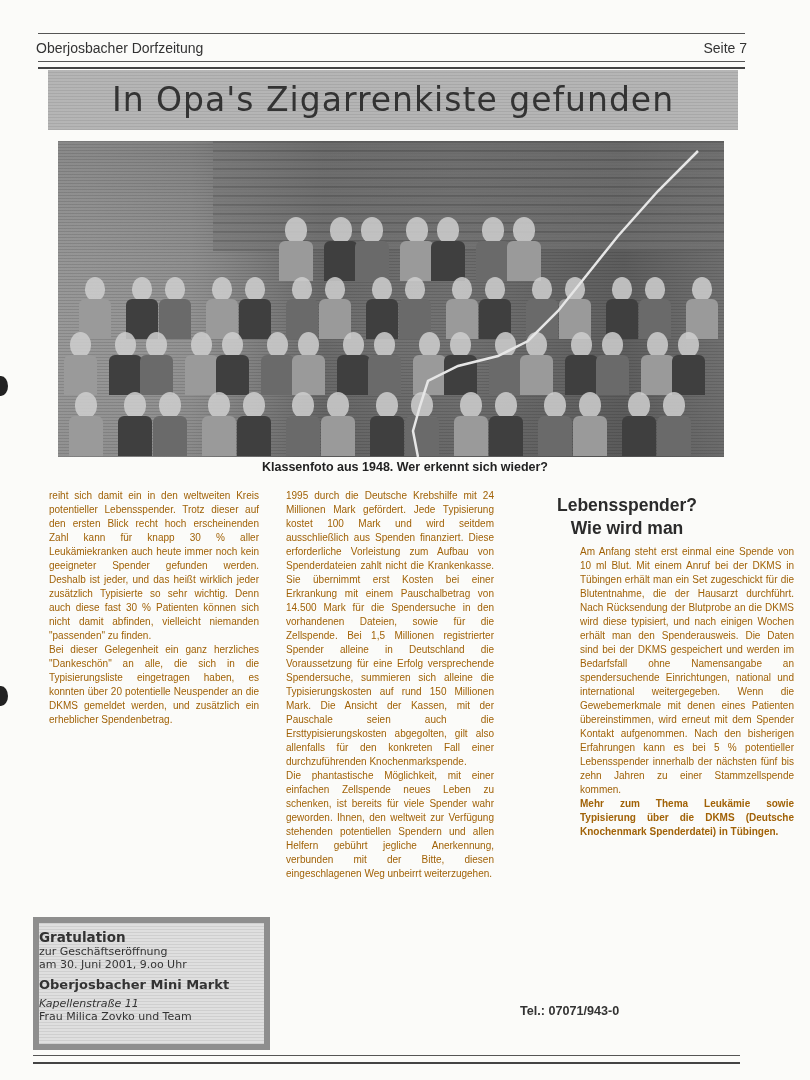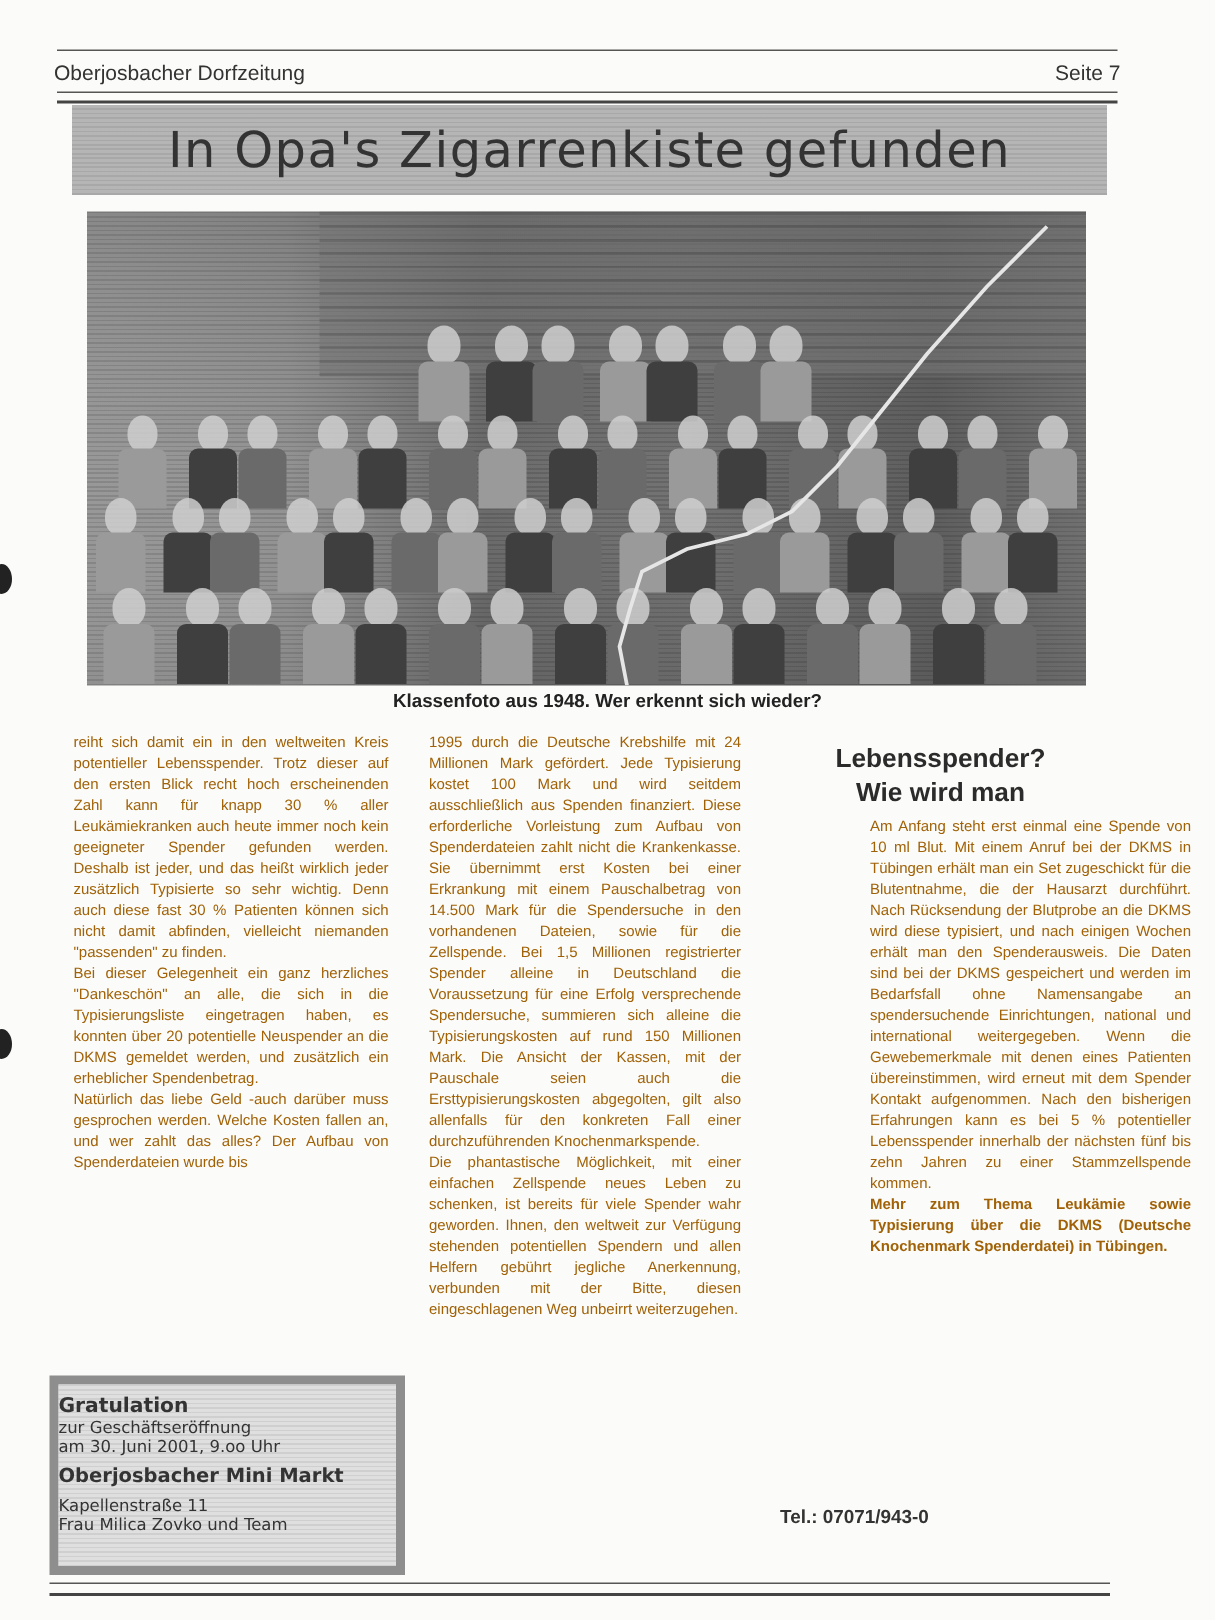--- a/index.html
+++ b/index.html
@@ -39,21 +39,21 @@
        line-height:16px; font-weight:bold; color:#333; }
   .ad { position:absolute; left:33px; top:917px; width:237px; height:133px;
         background:#8e8e8e; }
   .ad .inner { position:absolute; left:6px; top:6px; right:6px; bottom:6px;
         background: repeating-linear-gradient(0deg,#cfcfcf 0 1px,#dfdfdf 1px 3px),#d8d8d8; 
         font-family:"DejaVu Sans", sans-serif; color:#333; }
   .ad .l1 { font-weight:bold; font-size:13.5px; margin-top:6px; }
   .ad .l2 { font-weight:normal; font-size:11px; }
   .ad .l3 { font-size:11px; }
   .ad .l4 { font-weight:bold; font-size:13px; margin-top:6px; }
-  .ad .l5 { font-size:11px; margin-top:5px; }
+  .ad .l5 { font-size:11px; margin-top:5px;font-style:italic; }
   .ad .l6 { font-size:11px; }
   .punch { position:absolute; width:14px; height:20px; border-radius:50%; background:#222; }
 </style>
 </head>
 <body>
 
 <div class="rule" style="left:38px;top:33px;width:707px;"></div>
 <div class="header-text" style="left:36px;">Oberjosbacher Dorfzeitung</div>
 <div class="header-text" style="right:63px;">Seite 7</div>
 <div class="rule" style="left:38px;top:61px;width:707px;"></div>
@@ -179,21 +179,20 @@
     </div>
   <svg class="crack" width="666" height="316" style="left:0;top:0;">
     <polyline points="360,316 355,290 362,265 370,240 400,225 440,215 470,200 500,170 520,145 540,120 560,95 600,50 640,10" fill="none" stroke="#e6e6e6" stroke-width="2.5"></polyline>
   </svg>
 </div>
 <div class="caption">Klassenfoto aus 1948. Wer erkennt sich wieder?</div>
 
 <div class="col col1">
   <p>reiht sich damit ein in den weltweiten Kreis potentieller Lebensspender. Trotz dieser auf den ersten Blick recht hoch erscheinenden Zahl kann für knapp 30 % aller Leukämiekranken auch heute immer noch kein geeigneter Spender gefunden werden. Deshalb ist jeder, und das heißt wirklich jeder zusätzlich Typisierte so sehr wichtig. Denn auch diese fast 30 % Patienten können sich nicht damit abfinden, vielleicht niemanden "passenden" zu finden.</p>
   <p>Bei dieser Gelegenheit ein ganz herzliches "Dankeschön" an alle, die sich in die Typisierungsliste eingetragen haben, es konnten über 20 potentielle Neuspender an die DKMS gemeldet werden, und zusätzlich ein erheblicher Spendenbetrag.</p>
-  <p>Natürlich das liebe Geld -auch darüber muss gesprochen werden. Welche Kosten fallen an, und wer zahlt das alles? Der Aufbau von Spenderdateien wurde bis</p>
 </div>
 
 <div class="ad">
   <div class="inner">
     <div class="l1">Gratulation</div>
     <div class="l2">zur Geschäftseröffnung</div>
     <div class="l3">am 30. Juni 2001, 9.oo Uhr</div>
     <div class="l4">Oberjosbacher Mini Markt</div>
     <div class="l5">Kapellenstraße 11</div>
     <div class="l6">Frau Milica Zovko und Team</div>

